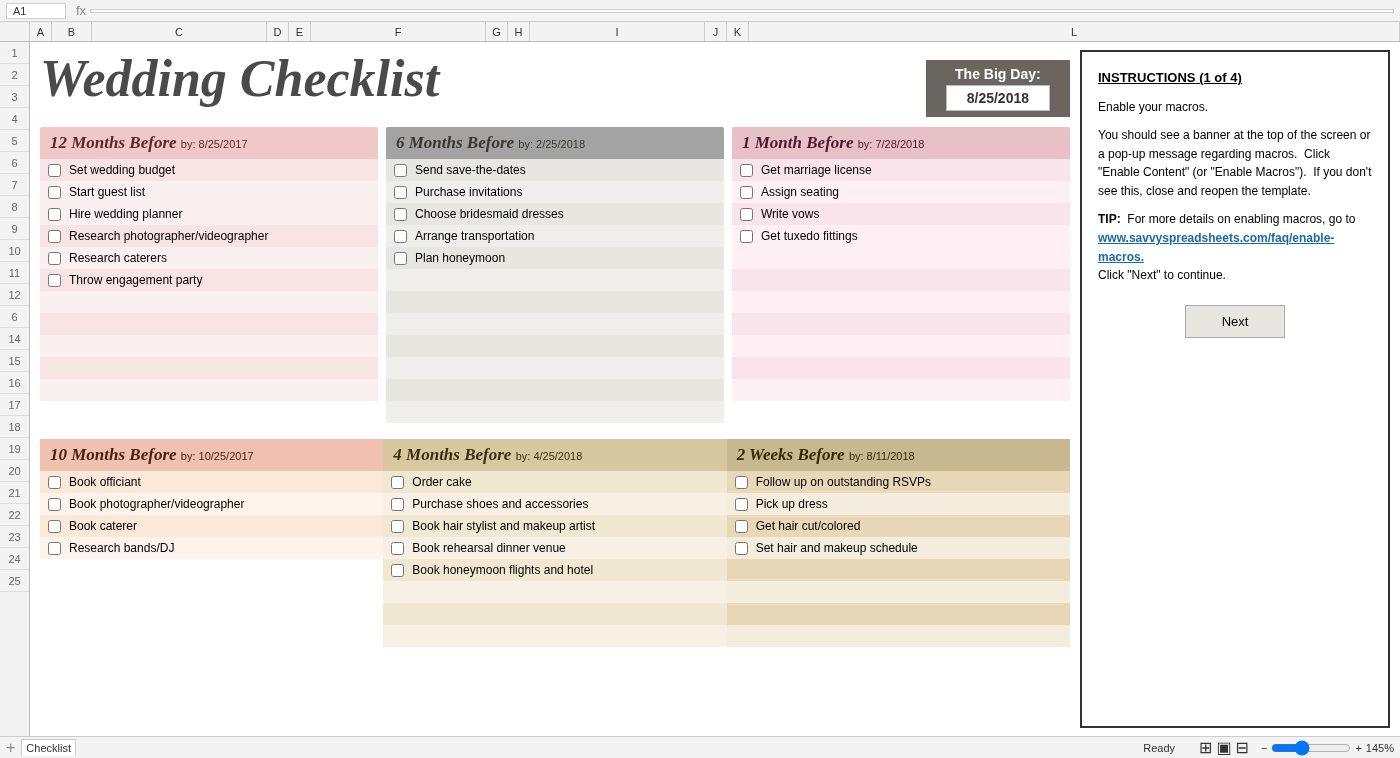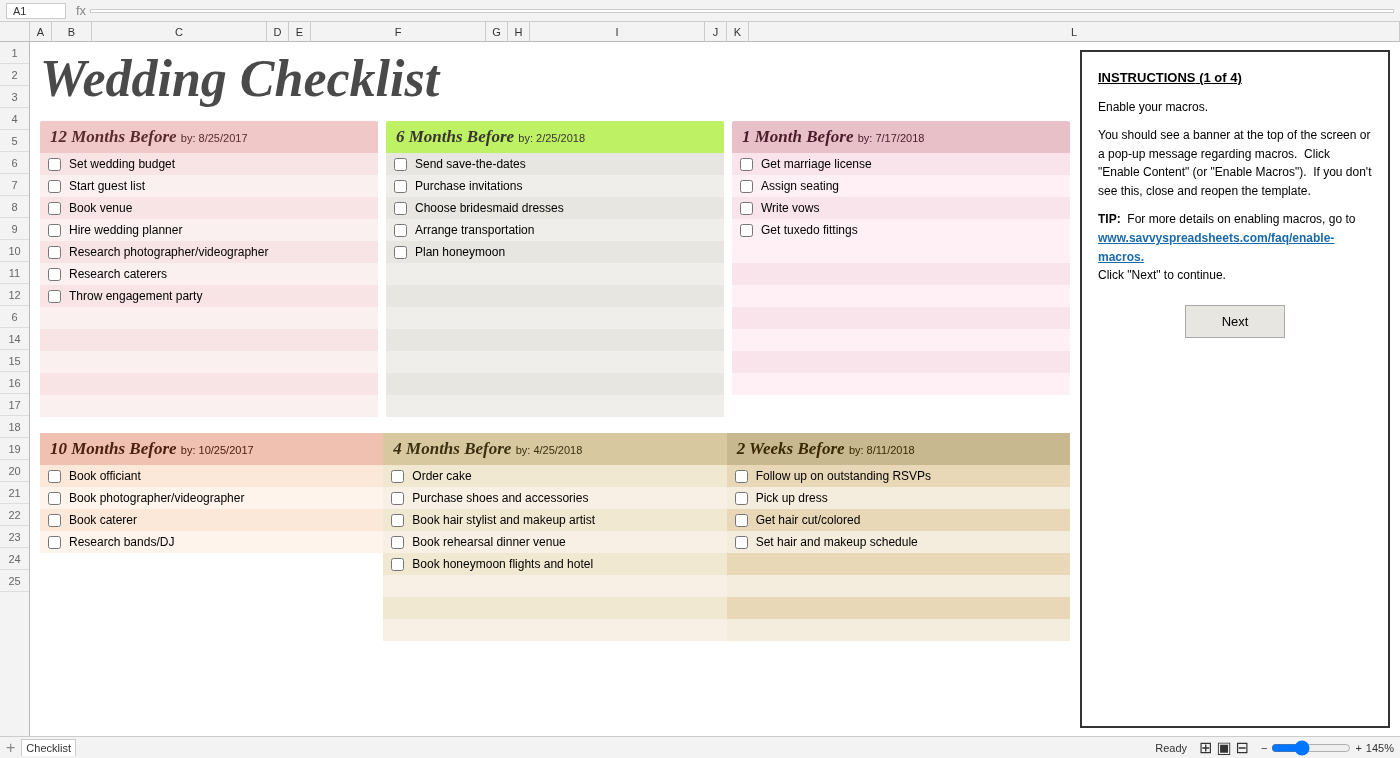--- a/index.html
+++ b/index.html
@@ -195,21 +195,21 @@
       border-radius: 2px;
       overflow: hidden;
     }
 
     
     .pink-section { background: #f8e4e4; }
     .pink-header { background: #f0c8c8; color: #5a2a2a; }
     .pink-alt { background: #faf0f0; }
 
     .gray-section { background: #e8e6e0; }
-    .gray-header { background: #bef264; color: #3a3530; }
+    .gray-header { background: #a3a3a3; color: #3a3530; }
     .gray-alt { background: #f0eeea; }
 
     
     .instructions-title {
       font-size: 13px;
       font-weight: bold;
       text-decoration: underline;
       margin-bottom: 10px;
     }
     .instructions-text {
@@ -332,42 +332,44 @@
 
     <div class="grid-content">
       <div class="sheet-layout">
 
         <div class="checklist-area">
 
           <div class="title-row">
             <div style="flex:1;">
               <div class="checklist-title" style="font-family: cursive, &quot;Brush Script MT&quot;, Georgia, serif; font-size: 52px; color: rgb(74, 74, 74); font-weight: bold; font-style: italic;">Wedding Checklist</div>
             </div>
+            <div>
+              <div class="big-day-box">
+                <span>The Big Day:</span>
+                <span class="big-day-date">8/25/2018</span>
+              </div>
+            </div>
           </div>
 
           <div class="columns-row">
 
             <div class="col-section">
               <div class="section-header pink-header">
                 <span style="font-family: cursive, &quot;Brush Script MT&quot;, Georgia, serif; font-size: 17px;">12 Months Before</span>
                 <span class="section-date">by: 8/25/2017</span>
               </div>
               <div class="pink-section">
                 <div class="checklist-item">
                   <input type="checkbox" style="">
                   <span>Set wedding budget</span>
                 </div>
                 <div class="checklist-item pink-alt">
                   <input type="checkbox" style="">
                   <span>Start guest list</span>
                 </div>
-                <div class="checklist-item">
-                  <input type="checkbox" style="">
-                  <span>Book venue</span>
-                </div>
                 <div class="checklist-item pink-alt">
                   <input type="checkbox" style="">
                   <span>Hire wedding planner</span>
                 </div>
                 <div class="checklist-item">
                   <input type="checkbox" style="">
                   <span>Research photographer/videographer</span>
                 </div>
                 <div class="checklist-item pink-alt">
                   <input type="checkbox" style="">
@@ -417,21 +419,21 @@
                 <div class="empty-row"></div>
                 <div class="empty-row gray-alt"></div>
                 <div class="empty-row"></div>
                 <div class="empty-row gray-alt"></div>
               </div>
             </div>
 
             <div class="col-section">
               <div class="section-header" style="background:#e8c0c8; color:#4a1a2a;">
                 <span style="font-family: cursive, &quot;Brush Script MT&quot;, Georgia, serif; font-size: 17px;">1 Month Before</span>
-                <span class="section-date">by: 7/17/2018</span>
+                <span class="section-date">by: 7/28/2018</span>
               </div>
               <div style="background:#f8e4ea;">
                 <div class="checklist-item">
                   <input type="checkbox" style="">
                   <span>Get marriage license</span>
                 </div>
                 <div class="checklist-item" style="background:#fef0f4;">
                   <input type="checkbox" style="">
                   <span>Assign seating</span>
                 </div>
@@ -570,21 +572,21 @@
     </div>
   </div>
 
   <div class="bottom-bar">
     <div style="display:flex; align-items:center;">
       <div style="font-size:16px; color:#888; margin-right:6px; cursor:pointer;">+</div>
       <div class="tab-item">
         <span>Checklist</span>
       </div>
     </div>
-    <div style="flex:1; display:flex; align-items:center; justify-content:flex-end; gap:12px;">
+    <div style="flex:1; display:flex; align-items:center; justify-content:flex-end; gap:24px;">
       <span>Ready</span>
       <div style="display:flex; align-items:center; gap:4px;">
         <span style="font-size:16px;">⊞</span>
         <span style="font-size:16px;">▣</span>
         <span style="font-size:16px;">⊟</span>
         <span style="margin-left:8px;">−</span>
         <input type="range" min="10" max="400" value="145" style="width: 80px;">
         <span>+</span>
         <span>145%</span>
       </div>

